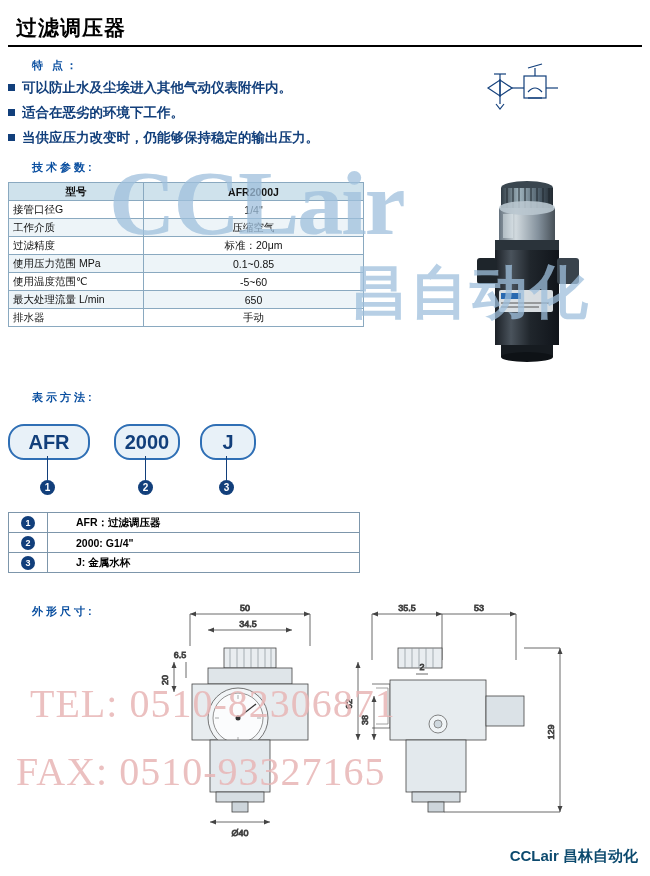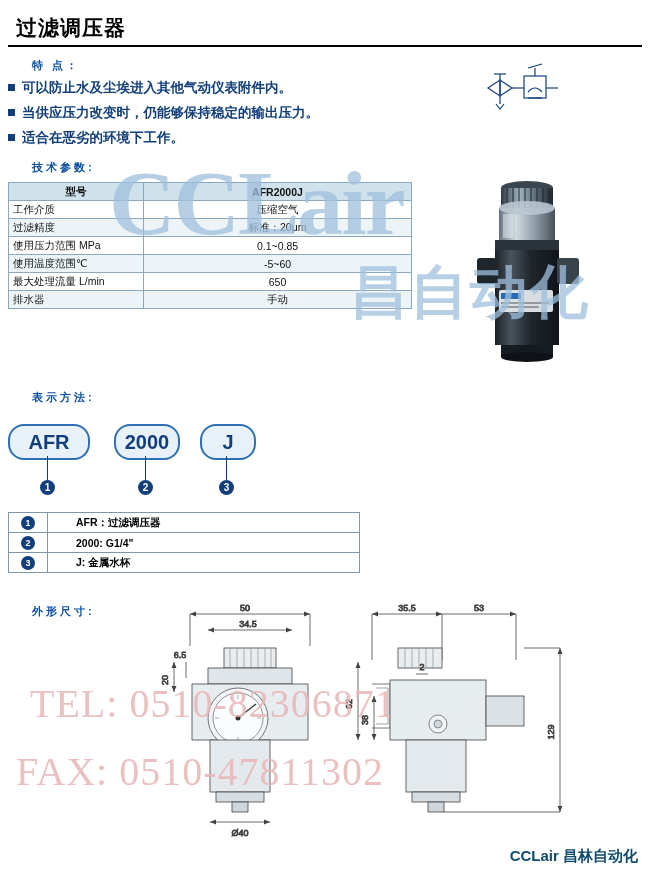--- a/index.html
+++ b/index.html
@@ -62,21 +62,21 @@
     width:7px;height:7px;background:#123f7b;
   }
 
   
   .symbol{position:absolute;left:480px;top:60px;width:90px;height:50px;}
 
   
   #tech-head{position:absolute;left:8px;top:160px;}
   table.spec{
     position:absolute;left:8px;top:182px;
-    width:404px;border-collapse:collapse;
+    width:356px;border-collapse:collapse;
     font-size:10.5px;
     background:transparent;
   }
   table.spec td{
     border:1px solid #8aa9c0;
     height:17px;padding:0 4px;
     color:#111;
   }
   table.spec tr.head td{
     background:#cfe2ec;font-weight:bold;text-align:center;
@@ -140,27 +140,27 @@
 <div class="page">
 
   <div class="title">过滤调压器</div>
   <div class="title-rule"></div>
 
   <div class="wm-main">
     <div class="wm-cc">CCLair</div>
     <div class="wm-cn">昌自动化</div>
   </div>
   <div class="wm-tel">TEL: 0510-82306871</div>
-  <div class="wm-fax">FAX: 0510-47811302</div>
+  <div class="wm-fax">FAX: 0510-93327165</div>
 
   <div class="sec-head" id="features-head">特  点：</div>
   <div class="feature-list">
     <div class="feature">可以防止水及尘埃进入其他气动仪表附件内。</div>
+    <div class="feature">适合在恶劣的环境下工作。</div>
     <div class="feature">当供应压力改变时，仍能够保持稳定的输出压力。</div>
-    <div class="feature">适合在恶劣的环境下工作。</div>
   </div>
 
   <svg class="symbol" viewBox="0 0 90 50">
     <g stroke="#123f7b" stroke-width="1.2" fill="none">
       <polygon points="8,28 20,20 20,36"></polygon>
       <polygon points="32,28 20,20 20,36"></polygon>
       <line x1="20" y1="14" x2="20" y2="20"></line>
       <line x1="14" y1="14" x2="26" y2="14"></line>
       <rect x="44" y="16" width="22" height="22"></rect>
       <line x1="32" y1="28" x2="44" y2="28"></line>
@@ -173,20 +173,24 @@
       <path d="M16 44 l4 5 l4 -5"></path>
     </g>
   </svg>
 
   <div class="sec-head" id="tech-head">技术参数:</div>
   <table class="spec">
     <tbody>
         <tr class="head">
       <td class="k">型号</td>
       <td class="v">AFR2000J</td>
+    </tr>
+    <tr>
+      <td class="k">接管口径G</td>
+      <td class="v">1/4"</td>
     </tr>
     <tr>
       <td class="k">工作介质</td>
       <td class="v">压缩空气</td>
     </tr>
     <tr>
       <td class="k">过滤精度</td>
       <td class="v">标准：20μm</td>
     </tr>
     <tr>

